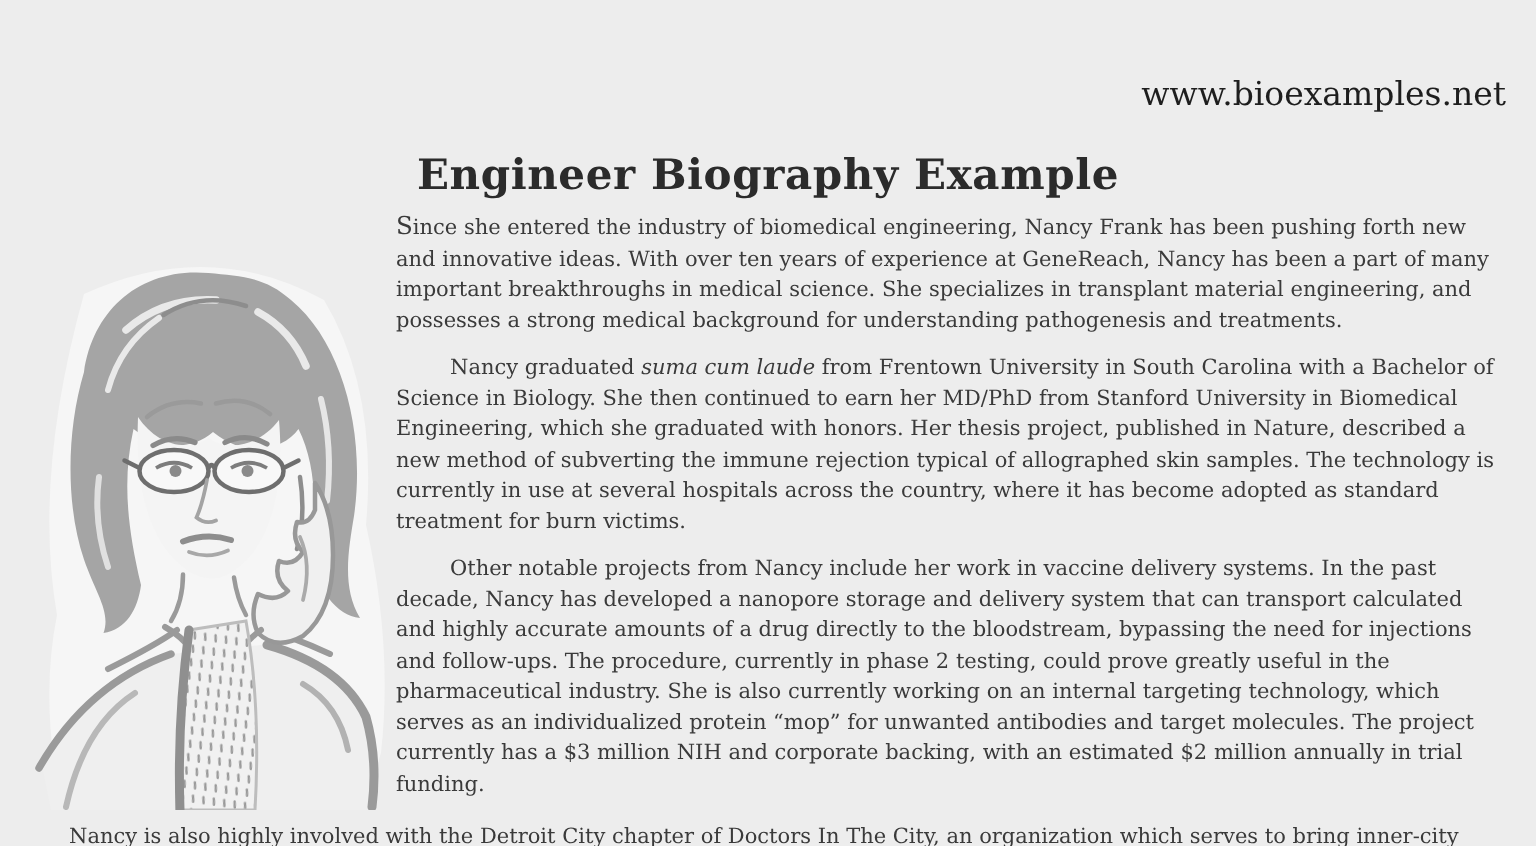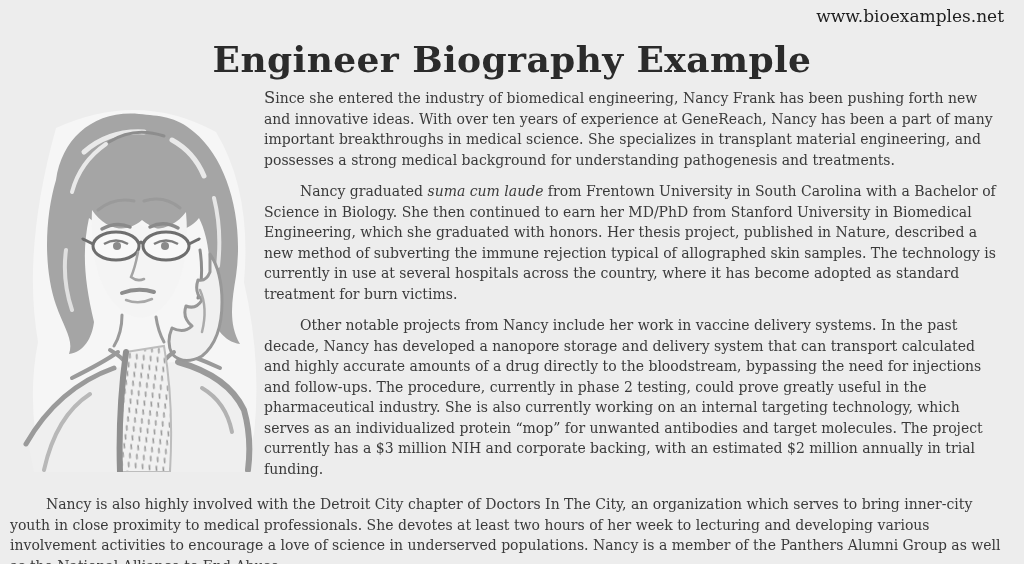--- a/index.html
+++ b/index.html
@@ -13,34 +13,35 @@
     width:1024px;height:564px;
     background:var(--bg);
     font-family:"DejaVu Serif","Liberation Serif",serif;
     color:var(--text);
     overflow:hidden;
     position:relative;
   }
   .site-url{
     text-align:right;
     padding:6px 20px 0 0;
-    font-size:17px;
+    font-size:22px;
     color:#1e1e1e;
+    margin-top:45px;
   }
   h1.page-title{
-    margin:12px 0 8px;
+    margin:24px 0 8px;
     text-align:center;
-    font-size:36px;
+    font-size:28px;
     font-weight:bold;
     color:var(--title);
     letter-spacing:.4px;
   }
   .content-row{
     display:flex;
-    align-items:center;
+    align-items:flex-end;
     margin-top:4px;
   }
   .portrait{
     flex:0 0 264px;
     width:264px;
     box-sizing:border-box;
     padding-left:14px;
     margin-top:-2px;
   }
   .text-col{

